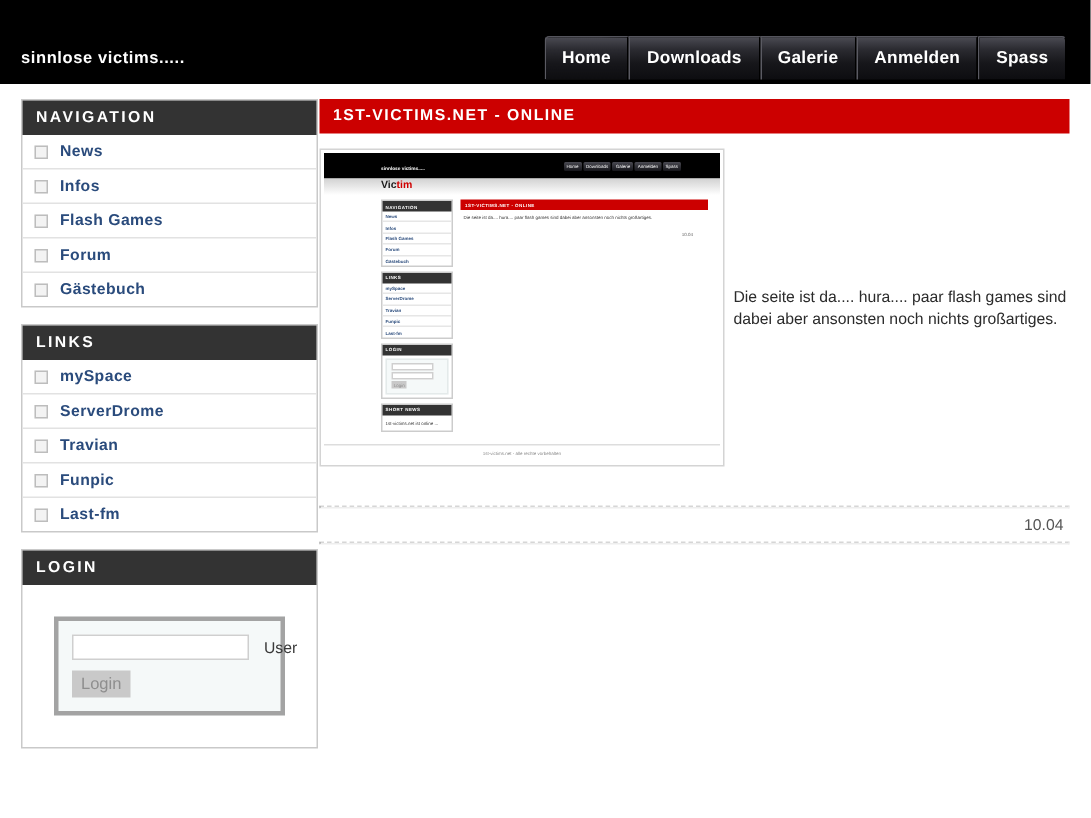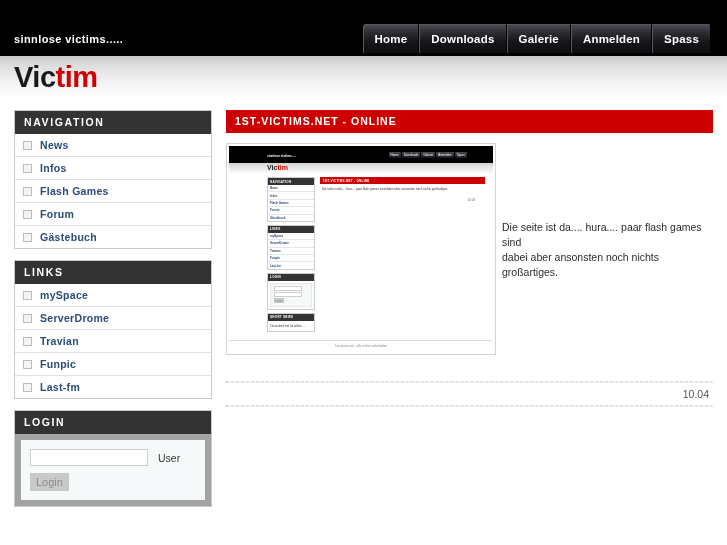--- a/index.html
+++ b/index.html
@@ -94,21 +94,21 @@
     padding: 10px 14px 0 14px;
     display: flex;
     align-items: flex-start;
   }
   .sidebar {
     width: 198px;
     flex: 0 0 198px;
   }
   .mainarea {
     flex: 1 1 auto;
-    margin-left: 14px;
+    margin-left: 1px;
     position: relative;
   }
 
   
   .panel {
     border: 1px solid #c9c9c9;
     background: #ffffff;
     margin-bottom: 11px;
   }
   .panel-head {
@@ -151,22 +151,22 @@
   .navlist a {
     color: #2a4b7c;
     font-size: 10.5px;
     font-weight: bold;
     text-decoration: none;
     letter-spacing: 0.3px;
   }
 
   
   .loginwrap {
-    margin: 0;
-    border: 6px solid #a3a3a3;
+    margin: 21px;
+    border: 3px solid #a3a3a3;
     background: #f5f9f9;
     padding: 9px 9px 9px 9px;
   }
   .formrow {
     display: flex;
     align-items: center;
     margin-bottom: 4px;
   }
   .formrow input[type="text"],
   .formrow input[type="password"] {
@@ -334,25 +334,20 @@
 
     <nav class="mainnav">
       <div class="navitem">Home</div>
       <div class="navitem">Downloads</div>
       <div class="navitem">Galerie</div>
       <div class="navitem">Anmelden</div>
       <div class="navitem">Spass</div>
     </nav>
   </div>
 
-  <div class="logoband">
-    <div class="logo">
-      <span class="a">Vic</span><span class="b">tim</span>
-    </div>
-  </div>
 
   <div class="content">
 
     <aside class="sidebar">
 
       <section class="panel">
         <div class="panel-head">NAVIGATION</div>
         <div class="panel-body">
           <ul class="navlist">
             <li>

